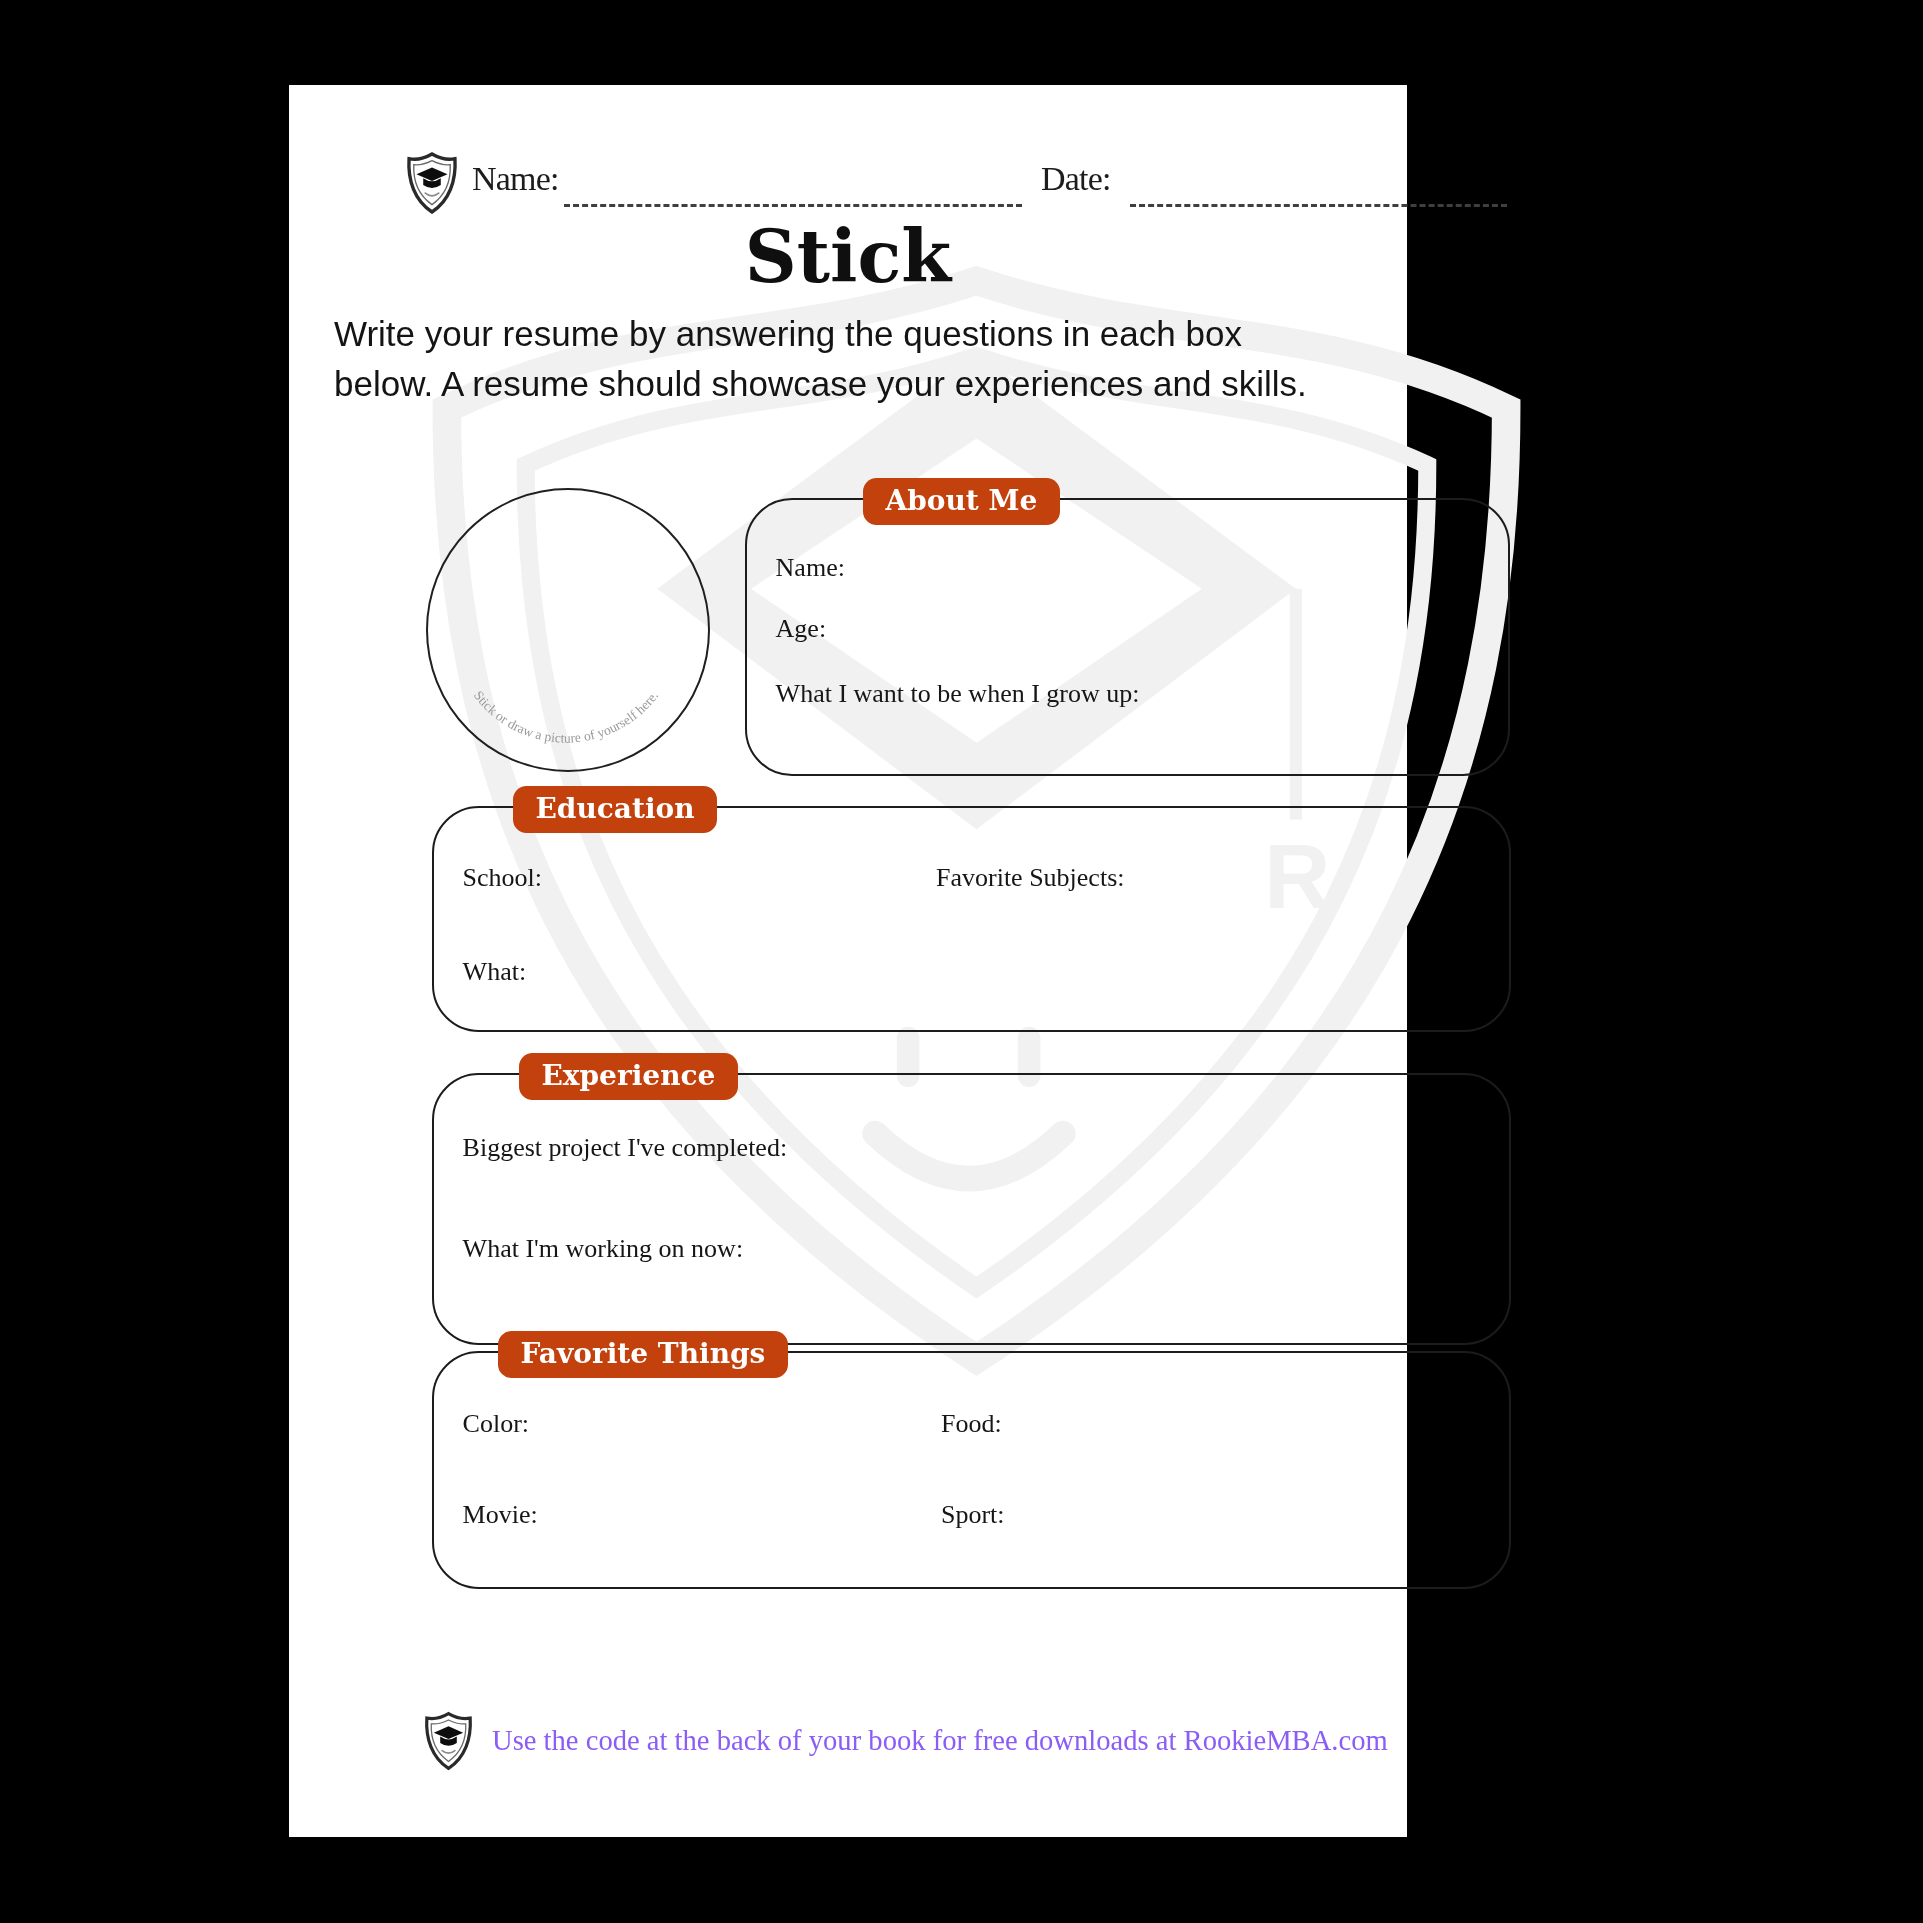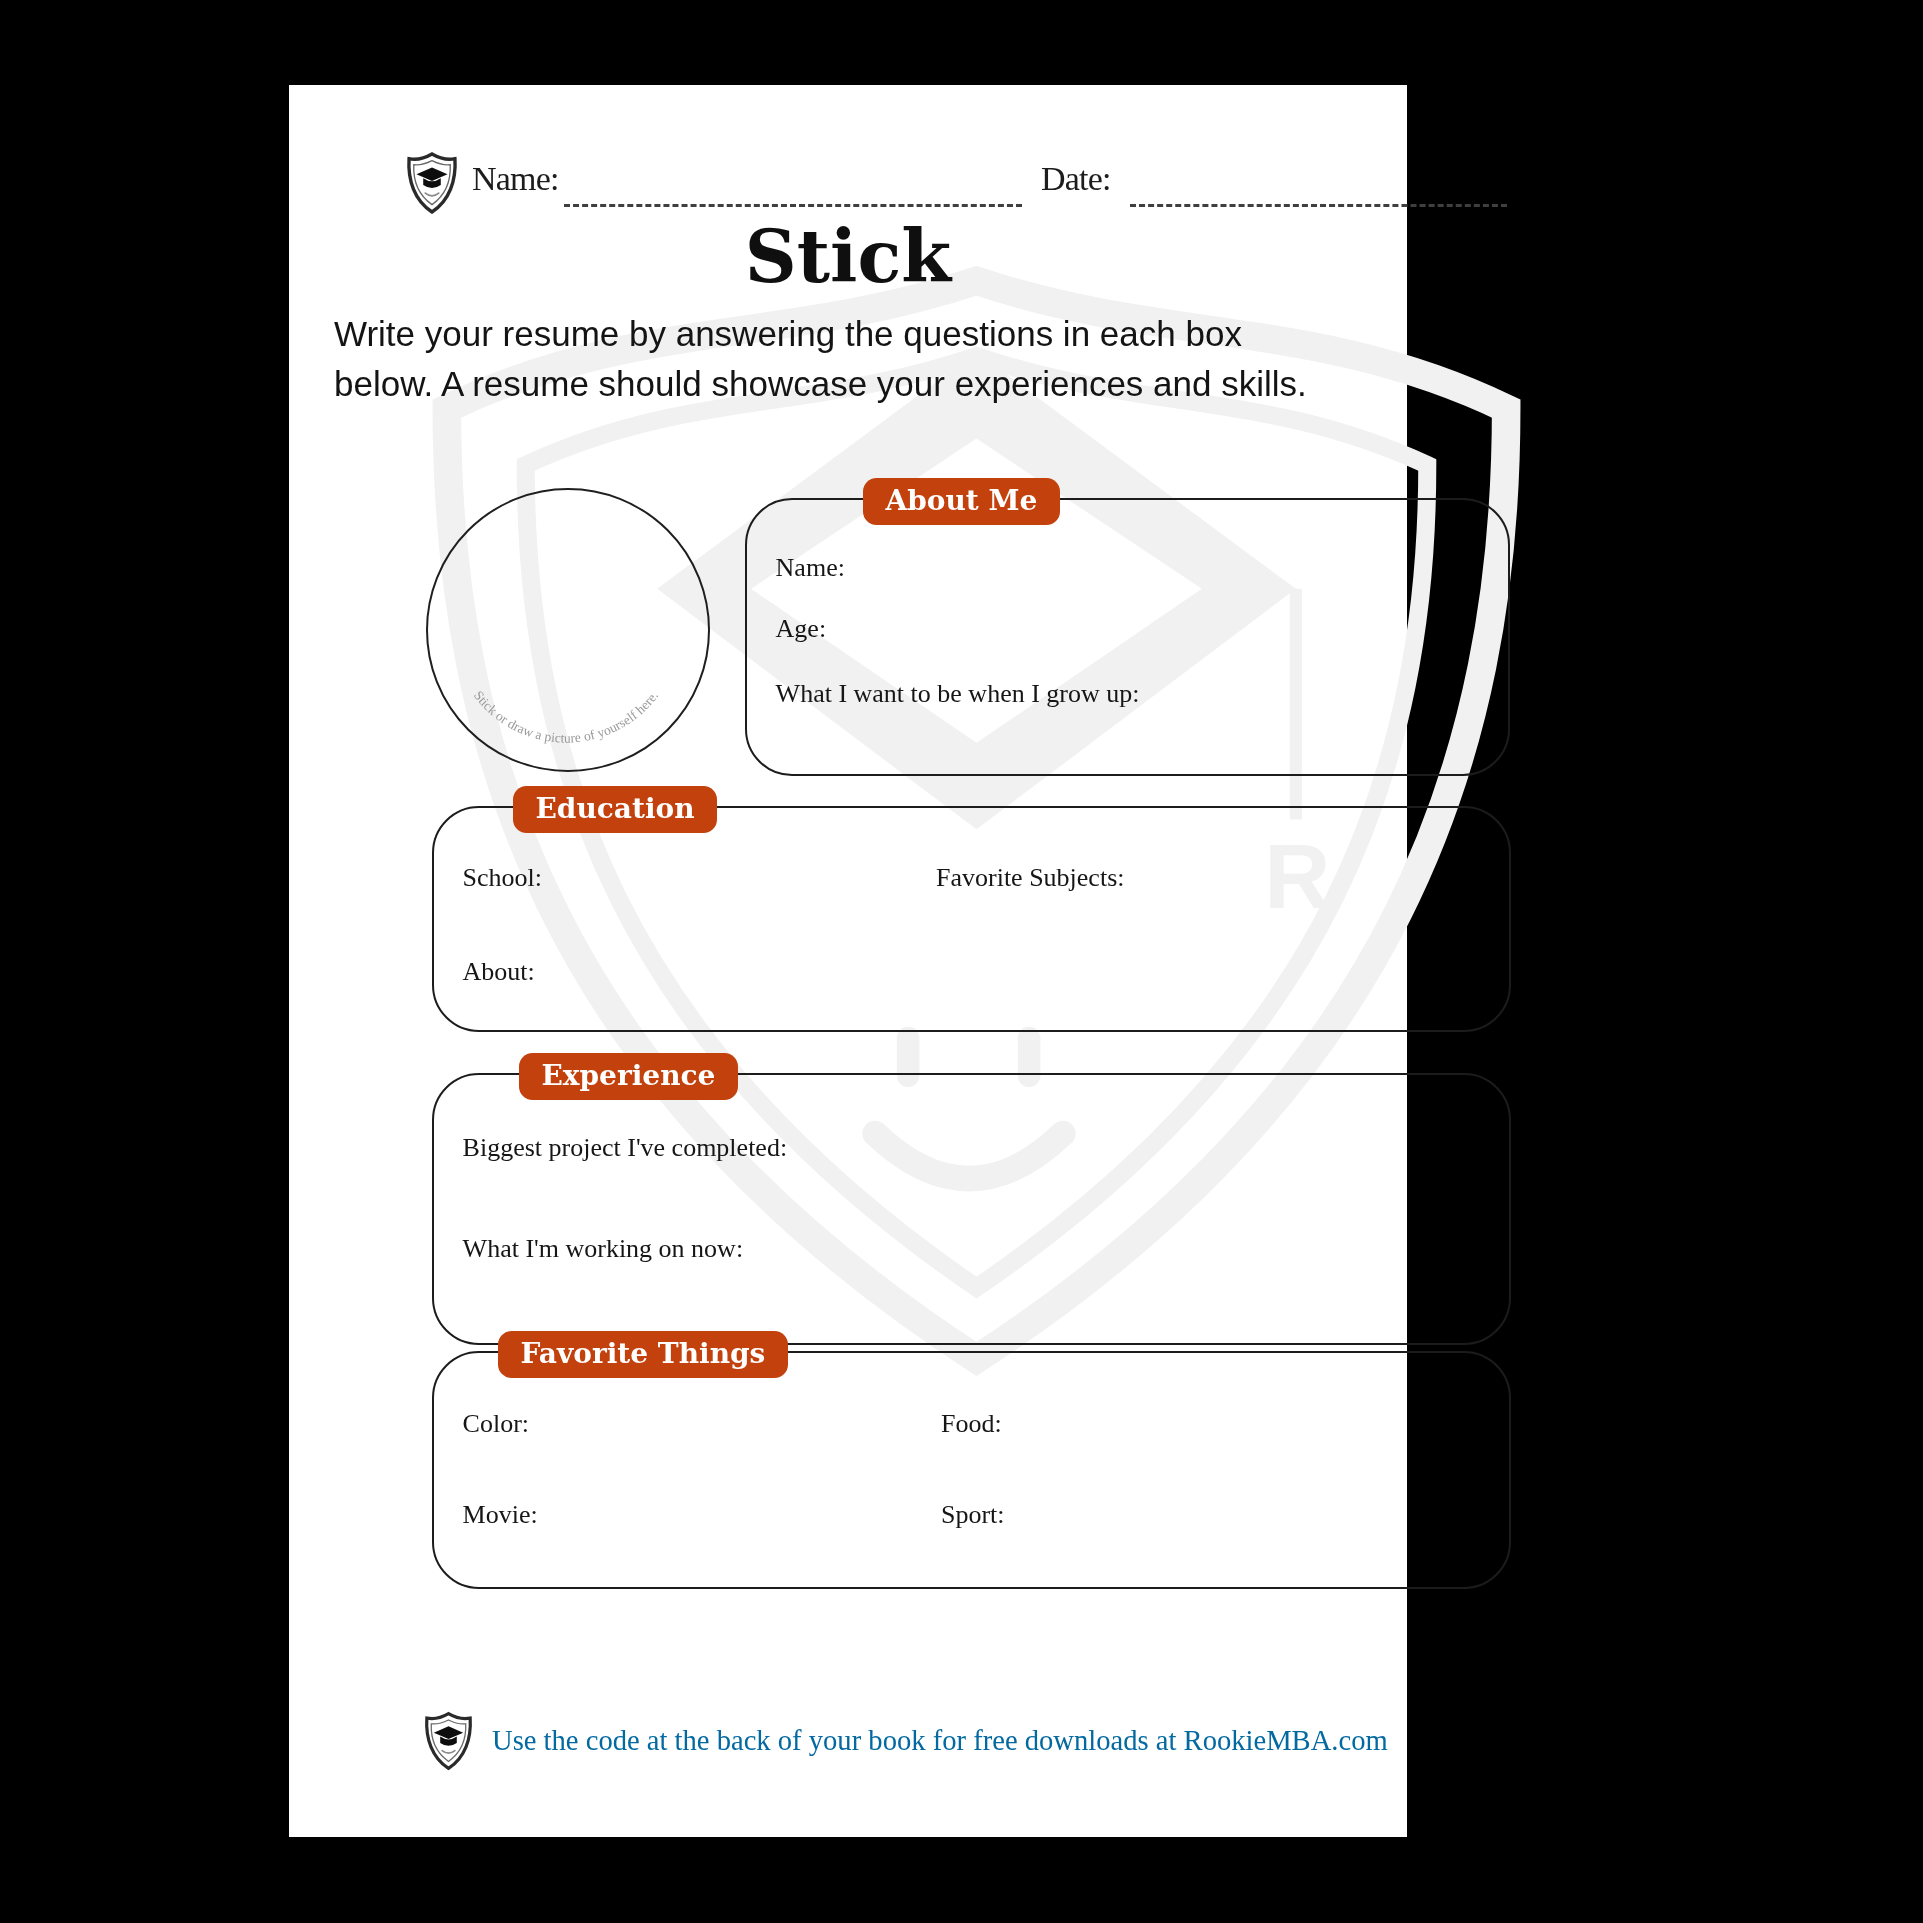--- a/index.html
+++ b/index.html
@@ -101,21 +101,21 @@
   .f-movie{left:28.6px;top:147px;}
   .f-sport{left:507px;top:147px;}
   
   .footer{
     position:absolute;left:134px;top:1625px;z-index:2;
     display:flex;align-items:center;gap:18px;
   }
   .footer-icon{width:51px;height:62px;flex:0 0 auto;}
   .footer-text{
     font-family:"Liberation Serif", serif;
-    font-size:28.6px;color:#0369a1;
+    font-size:28.6px;color:#8b5cf6;
   }
 </style>
 </head>
 <body>
 
 <div class="page">
 
   <svg class="watermark" viewBox="0 0 1550 1520" aria-hidden="true">
 
     <path d="M 70,215 C 320,95 520,130 775,45 C 1030,130 1230,95 1480,215
@@ -169,21 +169,21 @@
     <div class="tag tag-about">About Me</div>
     <div class="field f-name">Name:</div>
     <div class="field f-age">Age:</div>
     <div class="field f-grow">What I want to be when I grow up:</div>
   </div>
 
   <div class="box box-education">
     <div class="tag tag-education">Education</div>
     <div class="field f-school">School:</div>
     <div class="field f-subjects">Favorite Subjects:</div>
-    <div class="field f-grade">About:</div>
+    <div class="field f-grade">What:</div>
   </div>
 
   <div class="box box-experience">
     <div class="tag tag-experience">Experience</div>
     <div class="field f-project">Biggest project I've completed:</div>
     <div class="field f-working">What I'm working on now:</div>
   </div>
 
   <div class="box box-favorites">
     <div class="tag tag-favorites">Favorite Things</div>

